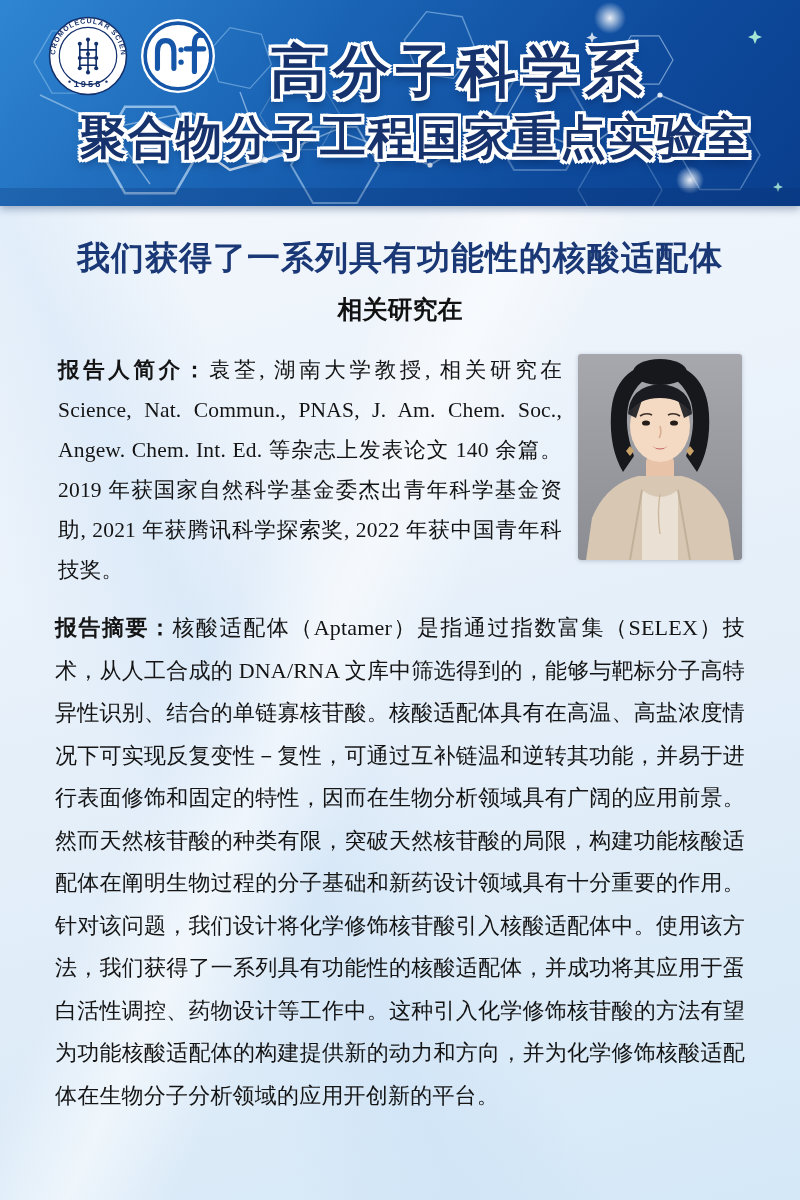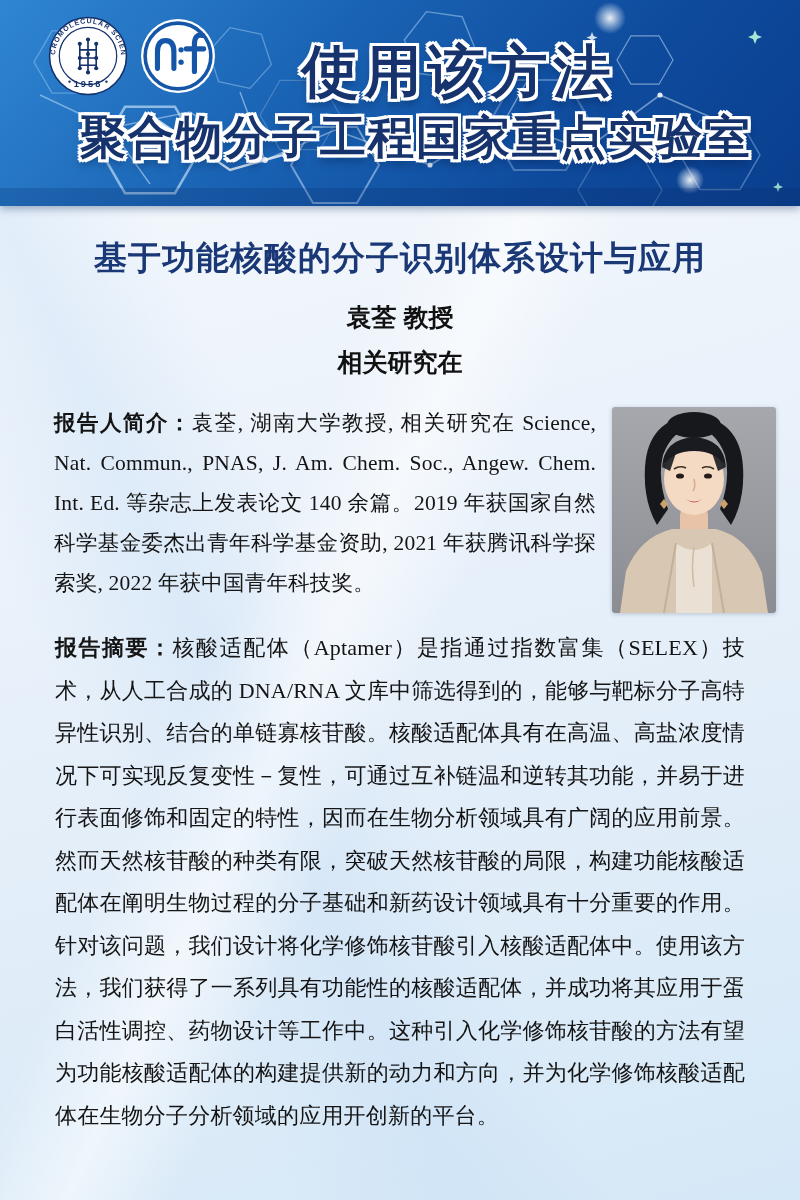--- a/index.html
+++ b/index.html
@@ -30,30 +30,30 @@
   }
   .header-line1{ position:absolute; top:34px; left:0; padding-left:118px; font-size:57px; letter-spacing:6px; }
   .header-line2{ position:absolute; top:107px; left:16px; font-size:46px; letter-spacing:2px; }
 
   
   .sem-title{ margin-top:30px; text-align:center; font-size:33px; font-weight:900; color:#1a3875; letter-spacing:1px; position:relative; }
   .speaker{ margin-top:20px; text-align:center; font-size:25px; font-weight:900; color:#111; position:relative; }
   .affiliation{ margin-top:12px; text-align:center; font-size:25px; font-weight:900; color:#111; position:relative; }
 
   
-  .bio-section{ position:relative; margin-top:24px; padding:0 24px;margin-left:30px; }
+  .bio-section{ position:relative; margin-top:24px; padding:0 58px; }
   .speaker-photo{ float:right; width:164px; height:206px; margin-left:16px; margin-top:4px; border-radius:3px; overflow:hidden;
     box-shadow:0 1px 4px rgba(40,60,90,.25); }
   .speaker-photo svg{ display:block; width:100%; height:100%; }
   .para{ font-family:"Liberation Serif","DejaVu Serif",serif; font-size:21.5px; line-height:40px; color:#141414;
     text-align:justify; letter-spacing:.2px; }
   .para .lbl{ font-weight:900; font-family:"Liberation Sans","DejaVu Sans",sans-serif; }
 
   
-  .abstract-section{ position:relative; margin-top:24px; padding:0 55px; clear:both; }
+  .abstract-section{ position:relative; margin-top:17px; padding:0 55px; clear:both; }
   .abstract-section .para{ line-height:42.5px; font-size:22px; }
 
   
   .footer{ position:relative; margin-top:16px; padding:0 55px; color:#16336e; font-weight:900; }
   .footer .row1{ display:flex; justify-content:space-between; align-items:baseline; }
   .foot-item{ font-size:25px; letter-spacing:.5px;
     text-shadow:-2px -2px 0 #fff, 0 -2px 0 #fff, 2px -2px 0 #fff, -2px 0 0 #fff, 2px 0 0 #fff,
                 -2px 2px 0 #fff, 0 2px 0 #fff, 2px 2px 0 #fff, 3px 4px 4px rgba(10,30,80,.35); }
 </style>
 </head>
@@ -137,26 +137,25 @@
           <path d="M53,52 V26 Q53,15 61,17"></path>
           <path d="M45,30 H62"></path>
         </g>
         <g fill="#1656a8">
           <circle cx="40" cy="31" r="2.6"></circle>
           <circle cx="40" cy="43" r="2.6"></circle>
         </g>
       </svg>
     </div>
 
-    <div class="header-line header-line1">使用该方法</div>
+    <div class="header-line header-line1">高分子科学系</div>
     <div class="header-line header-line2">聚合物分子工程国家重点实验室</div>
   </header>
 
-  <h1 class="sem-title">基于功能核酸的分子识别体系设计与应用</h1>
-  <div class="speaker">袁荃 教授</div>
+  <h1 class="sem-title">我们获得了一系列具有功能性的核酸适配体</h1>
   <div class="affiliation">相关研究在</div>
 
   <section class="bio-section">
     <div class="speaker-photo">
       <svg viewBox="0 0 164 206" preserveAspectRatio="none" aria-hidden="true">
         <defs>
           <linearGradient id="pbg" x1="0" y1="0" x2="0" y2="1">
             <stop offset="0%" stop-color="#a7a8ad"></stop>
               <stop offset="100%" stop-color="#8c8d93"></stop>
           </linearGradient>

